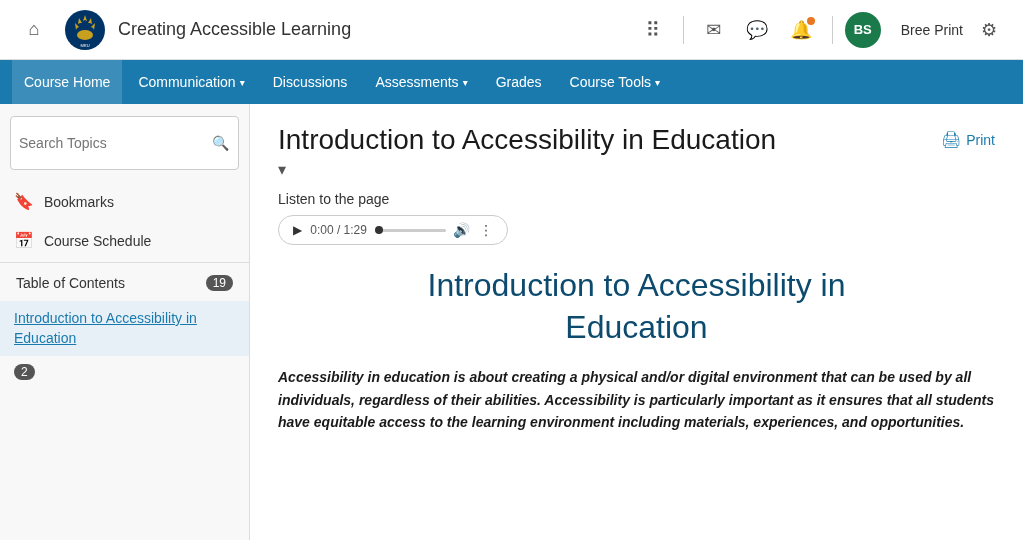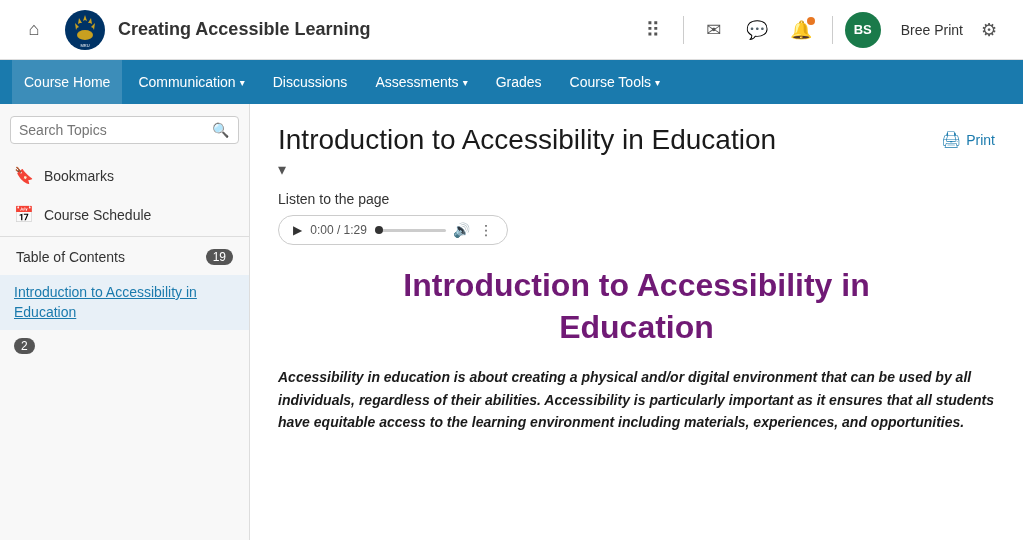--- a/index.html
+++ b/index.html
@@ -26,21 +26,21 @@
       cursor: pointer;
     }
     .logo-wrap {
       display: flex;
       align-items: center;
       gap: 6px;
     }
     .course-title {
       font-size: 18px;
       color: #333;
-      font-weight: 700;
+      font-weight: 400;
     }
     .top-bar-right {
       display: flex;
       align-items: center;
       gap: 8px;
     }
     .icon-btn {
       width: 36px;
       height: 36px;
       display: flex;
@@ -136,21 +136,21 @@
     }
     .search-wrap {
       padding: 12px 10px;
     }
     .search-box {
       display: flex;
       align-items: center;
       border: 1px solid #ccc;
       border-radius: 4px;
       background: #fff;
-      padding: 5px 8px;
+      padding: 18px 8px;
       gap: 6px;
     }
     .search-input {
       border: none;
       outline: none;
       font-size: 14px;
       flex: 1;
       background: transparent;
       color: #333;
     }
@@ -308,22 +308,22 @@
       color: #555;
       cursor: pointer;
     }
     .more-btn {
       font-size: 14px;
       color: #555;
       cursor: pointer;
     }
     .content-h1 {
       font-size: 32px;
-      color: #701a75;
-      font-weight: bold;
+      color: #0c4a6e;
+      font-weight: normal;
       text-align: center;
       margin-bottom: 18px;
       line-height: 1.3;
       margin-top: 11px;
     }
     .content-body {
       font-size: 14px;
       color: #1a1a1a;
       font-style: italic;
       font-weight: bold;

